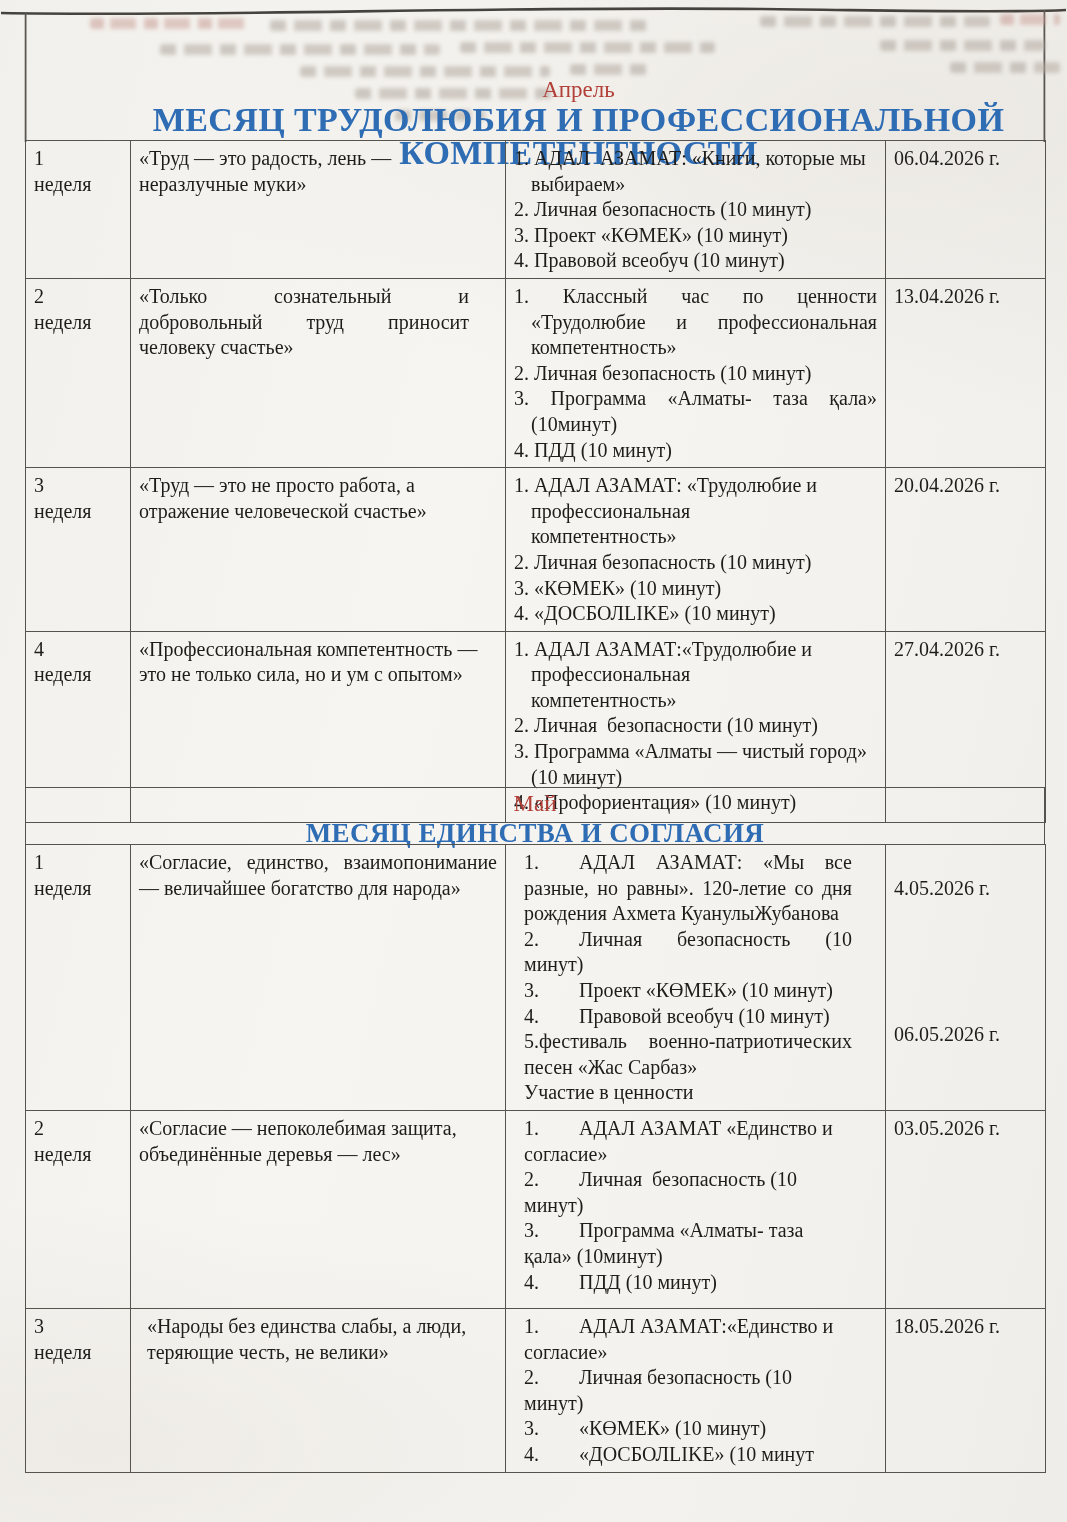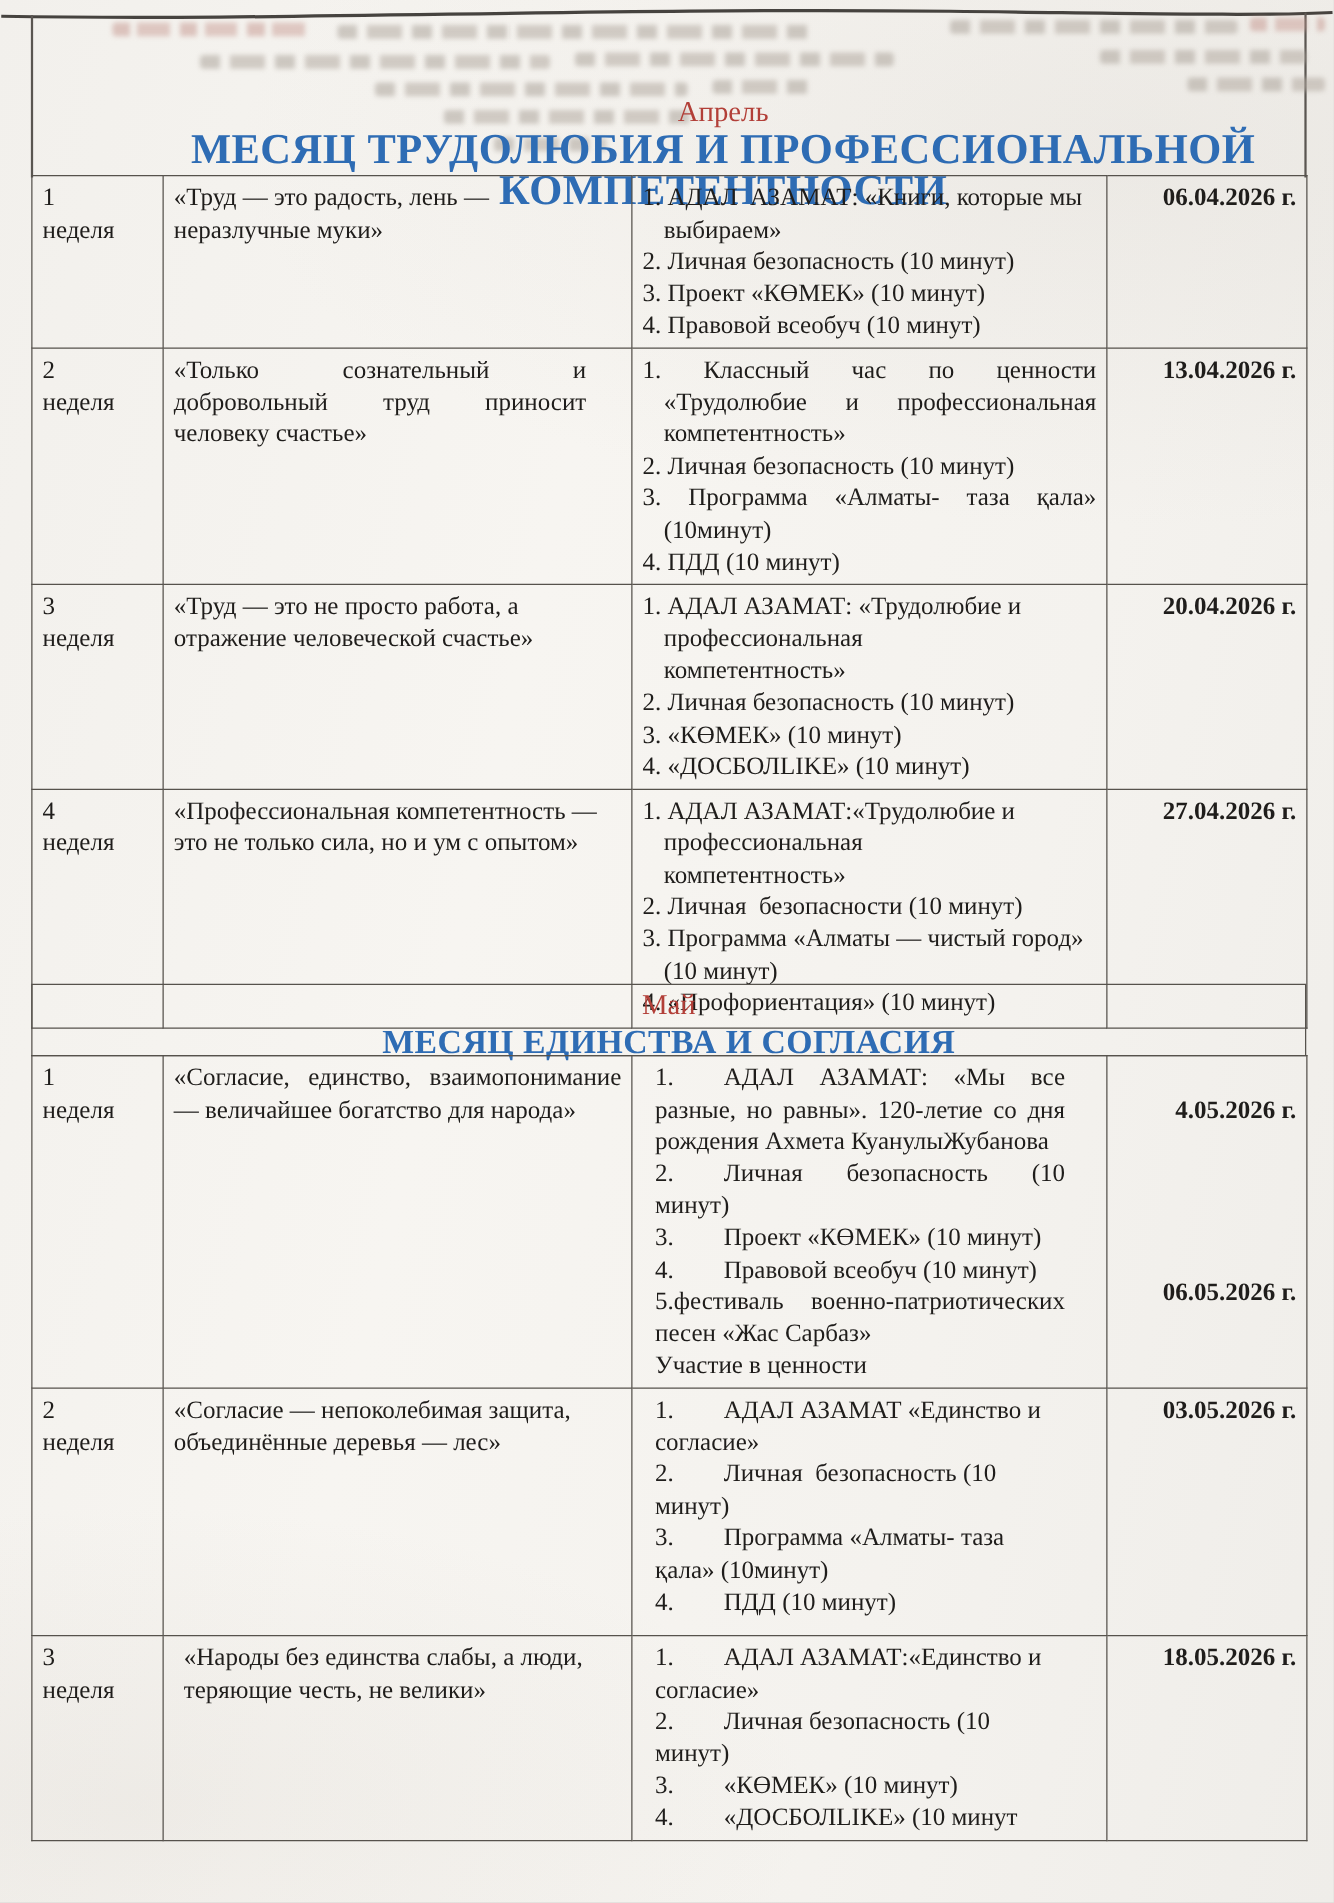--- a/index.html
+++ b/index.html
@@ -22,21 +22,21 @@
 
   .hdr { position:absolute; left:0; width:100%; text-align:center;padding-left:45px; }
   .month-red { color:#b23f38; font-size:23px; line-height:27px; }
   .title-blue { color:#2e6cb4; font-weight:bold; font-size:34px; line-height:33px; letter-spacing:.4px; }
   .title-blue.may { font-size:27px; }
 
   table.sched { position:absolute; left:25px; border-collapse:collapse; table-layout:fixed; width:1020px; }
   table.sched td { border:1.6px solid #56524c; vertical-align:top; padding:5px 8px 4px 8px; font-size:20px; line-height:1.28; }
   td.week  { line-height:1.42; padding-left:9px; }
   td.topic { line-height:1.42; padding-left:13px; padding-right:10px; }
-  td.date  { text-align:right; font-weight:bold; padding-top:8px;margin-top:12px; }
+  td.date  { text-align:left; font-weight:normal; padding-top:8px;margin-top:12px; }
   .act { padding-left:17px; text-indent:-17px; }           
   .mline { text-indent:0;margin-left:10px; }                                 
 
   
   #t-apr tr:nth-child(2) td.topic { text-align:justify; }
   #t-apr tr:nth-child(2) td.topic .tt { max-width:330px; }
   #t-apr tr:nth-child(2) .acts { text-align:justify; }
   #t-apr tr:nth-child(3) .acts .act:first-child,
   #t-apr tr:nth-child(4) .acts .act:first-child { max-width:305px; }
   #t-may tr:nth-child(1) td.topic { text-align:justify; }

